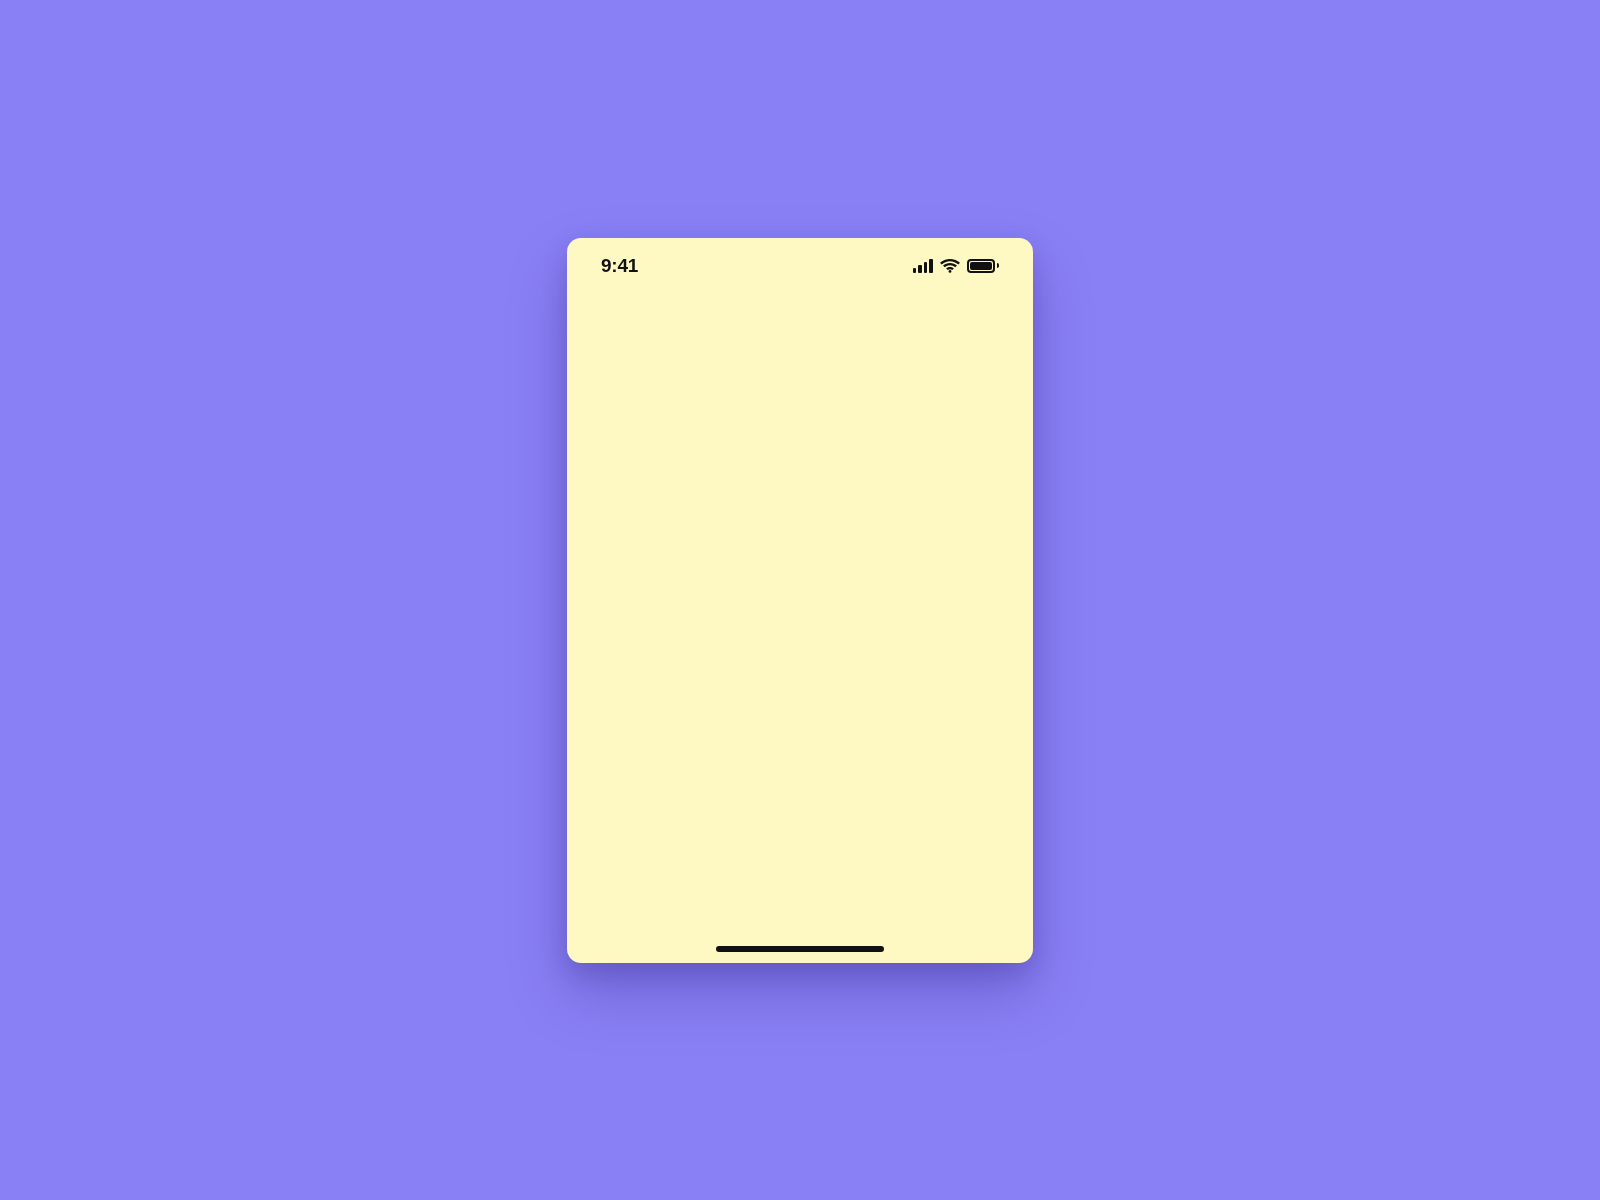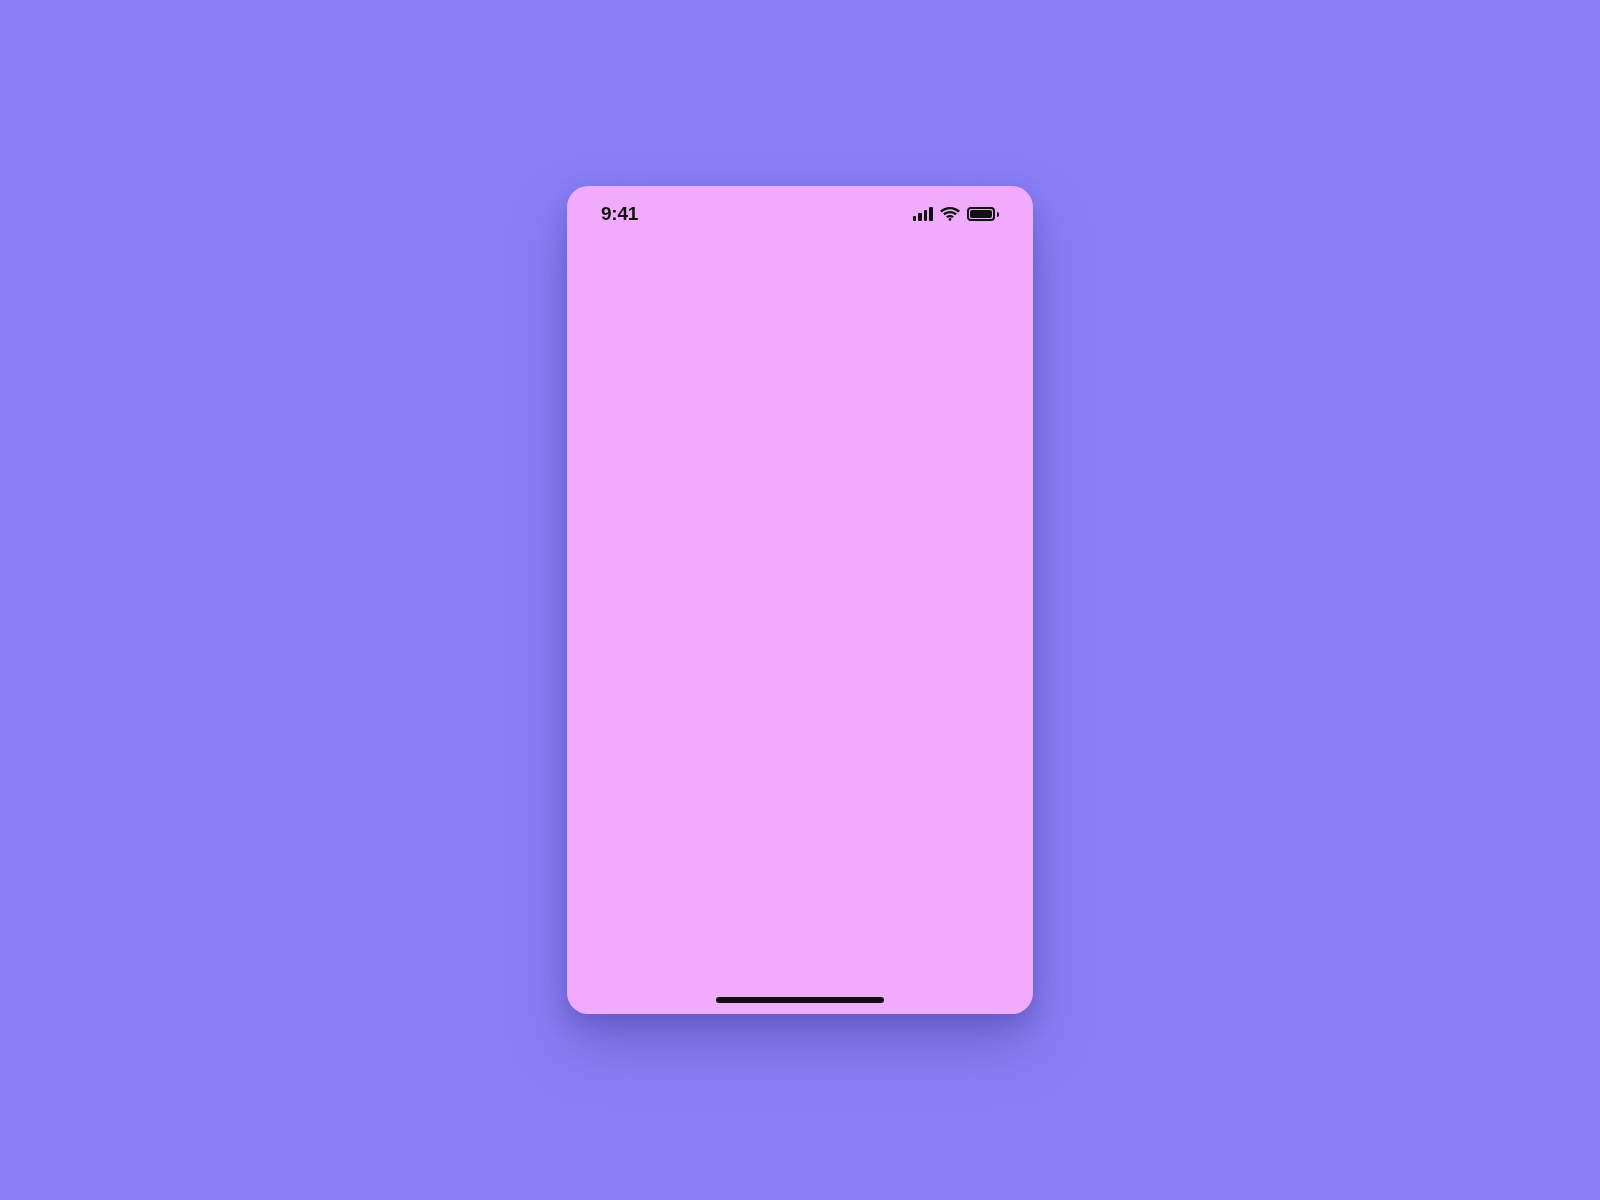--- a/index.html
+++ b/index.html
@@ -10,23 +10,23 @@
     }
     body {
       background: #8A80F6;
       display: flex;
       align-items: center;
       justify-content: center;
       font-family: -apple-system, BlinkMacSystemFont, "SF Pro Text", "Helvetica Neue", Arial, sans-serif;
     }
     .phone {
       width: 466px;
-      height: 828px;
-      background: #f0abfc;
-      border-radius: 21px;
+      height: 725px;
+      background: #fef9c3;
+      border-radius: 14px;
       box-shadow: 0 30px 60px rgba(40, 30, 120, 0.28), 0 10px 25px rgba(40, 30, 120, 0.20);
       position: relative;
       overflow: hidden;
     }
     .status-bar {
       position: absolute;
       top: 0;
       left: 0;
       right: 0;
       height: 56px;

